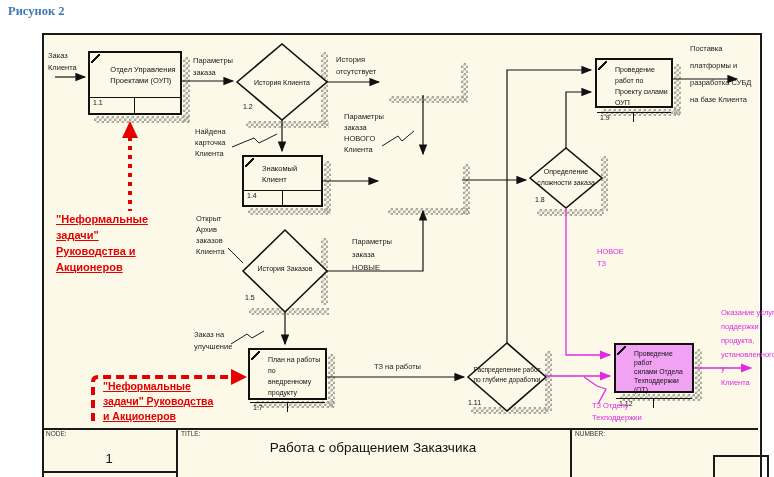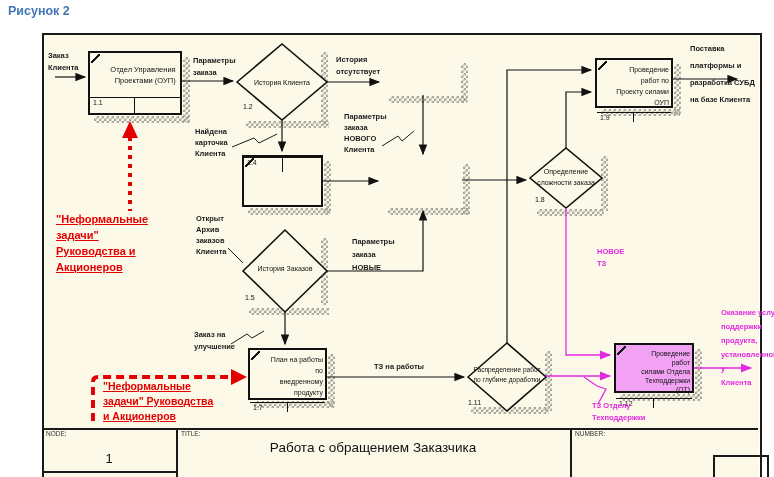--- a/index.html
+++ b/index.html
@@ -1,45 +1,45 @@
 <!DOCTYPE html>
 <html><head>
 <meta charset="utf-8">
 <style>
   html,body{margin:0;padding:0;background:#fff;}
   #stage{position:relative;width:774px;height:477px;background:#fff;overflow:hidden;
          font-family:"Liberation Sans","DejaVu Sans",sans-serif;color:#111;}
   .abs{position:absolute;}
   .ml{white-space:pre-line;}
-  .lbl{position:absolute;font-size:7.5px;line-height:12px;color:#1b1b1b;font-weight:bold;}
+  .lbl{position:absolute;font-size:7.5px;line-height:12px;color:#1b1b1b;}
   .lh11{line-height:11px;} .lh13{line-height:13px;} .lh14{line-height:14px;} .lh17{line-height:17px;}
   .mag{color:#e22ae2;margin-left:28px;}
   .bgfill{left:43px;top:34px;width:716px;height:443px;background:#fcf9e8;}
   .frame{left:42px;top:33px;width:716px;height:444px;border:2px solid #1a1a1a;}
   .hline{background:#1a1a1a;height:2px;}
   .vline{background:#1a1a1a;width:2px;}
   .hatch{position:absolute;
     background-image:
       linear-gradient(45deg,#a5a499 26%,transparent 26%,transparent 74%,#a5a499 74%),
       linear-gradient(45deg,#a5a499 26%,transparent 26%,transparent 74%,#a5a499 74%);
     background-size:5px 5px;background-position:0 0,2.5px 2.5px;}
   .actbox{position:absolute;border:2px solid #111;background:#fcf9e8;box-sizing:border-box;
           display:flex;flex-direction:column;}
-  .actbox .blabel{flex:1;display:flex;align-items:center;justify-content:center;text-align:right;
+  .actbox .blabel{flex:1;display:flex;align-items:center;justify-content:center;text-align:left;
           font-size:7.5px;line-height:11px;padding:4px 2px;margin-left:16px;}
   .actbox .bstrip{border-top:1.5px solid #111;display:flex;align-items:stretch;}
   .actbox .bnum{width:45%;border-right:1.5px solid #111;font-size:7px;padding:1px 0 1px 3px;}
   .fold{position:absolute;left:1px;top:1px;width:9px;height:9px;
         background:linear-gradient(135deg,transparent 44%,#111 44%,#111 58%,transparent 58%);}
   .dlabel{position:absolute;text-align:center;font-size:7px;line-height:11px;}
   .dnum{position:absolute;font-size:7px;}
   .rednote{position:absolute;color:#e40000;font-weight:bold;text-decoration:underline;}
   .tbl-small{position:absolute;font-size:6.5px;color:#333;}
   svg{position:absolute;left:0;top:0;}
-  .figcap{position:absolute;left:8px;top:4px;font-size:12.5px;font-weight:bold;color:#4277b6;}
+  .figcap{position:absolute;left:8px;top:4px;font-size:12.5px;font-weight:bold;color:#4277b6;font-family:Liberation Serif, serif;}
 </style>
 </head>
 <body>
 
 <div id="stage">
 
   <div class="figcap">Рисунок 2</div>
 
   <div class="abs bgfill"></div>
 
@@ -130,20 +130,21 @@
   <div class="actbox" style="left:88px;top:51px;width:94px;height:64px">
     <div class="fold"></div>
     <div class="blabel ml">Отдел Управления
 Проектами (ОУП)</div>
     <div class="bstrip" style="height:15px">
         <div class="bnum">1.1</div>
       </div>
   </div>
   <div class="actbox" style="left:242px;top:155px;width:81px;height:52px">
     <div class="fold"></div>
+    <div class="blabel ml">Знакомый Клиент</div>
     <div class="bstrip" style="height:14px">
         <div class="bnum">1.4</div>
       </div>
   </div>
   <div class="actbox" style="left:248px;top:348px;width:79px;height:52px">
     <div class="fold"></div>
     <div class="blabel ml" style="font-size:7px">План на работы по
 внедренному продукту</div>
     <div class="bstrip" style="height:14px">
         <div class="bnum">1.7</div>

